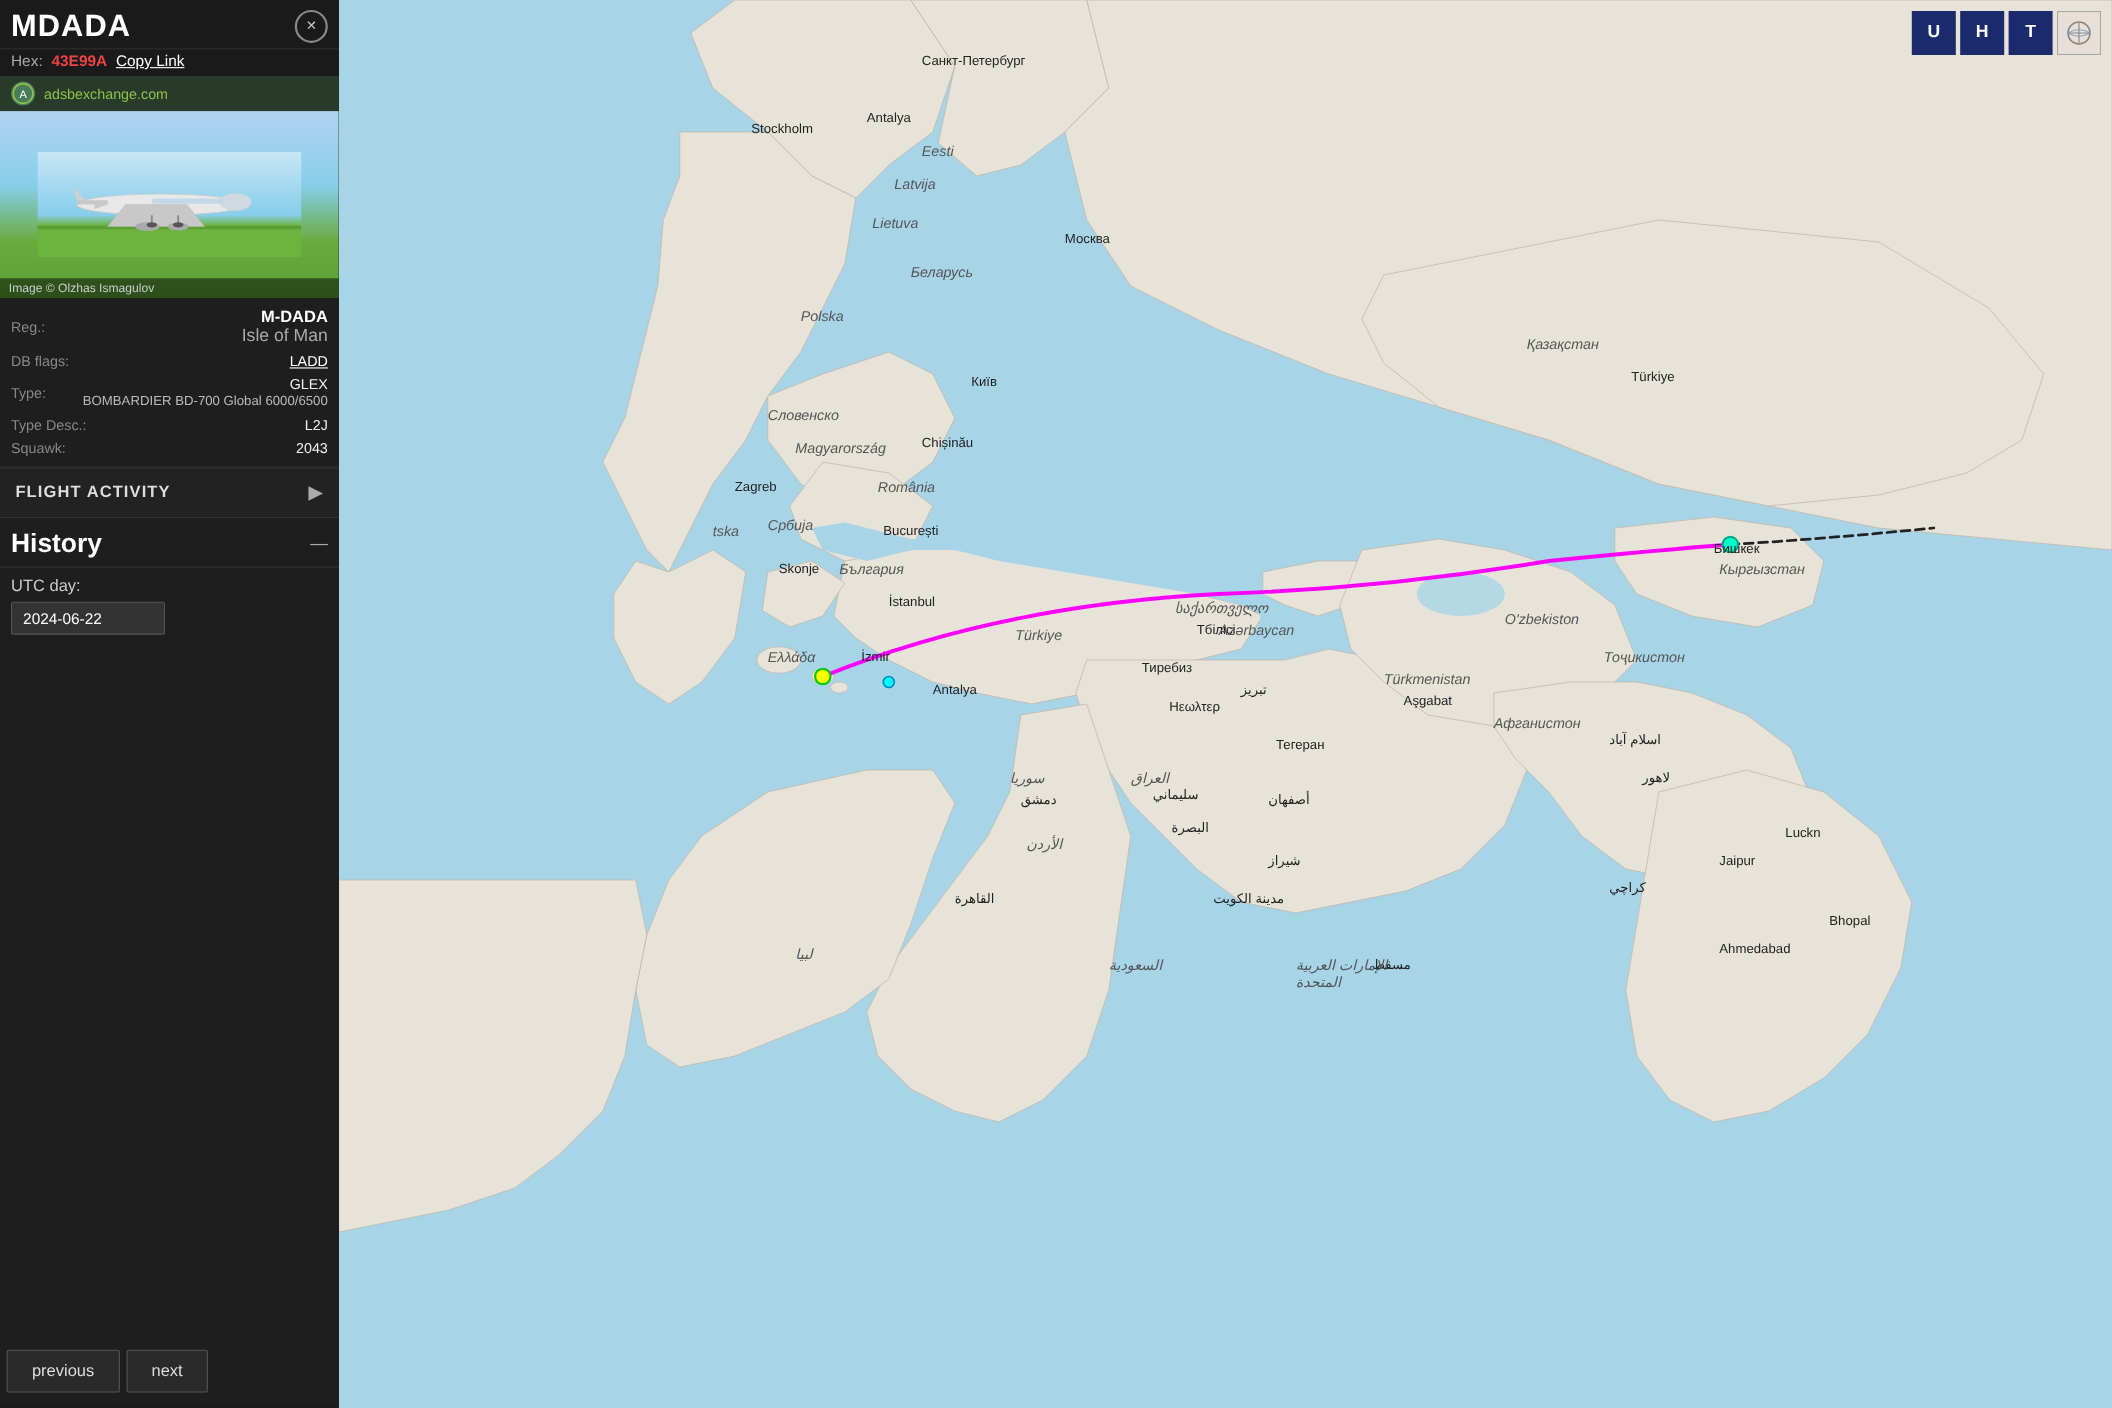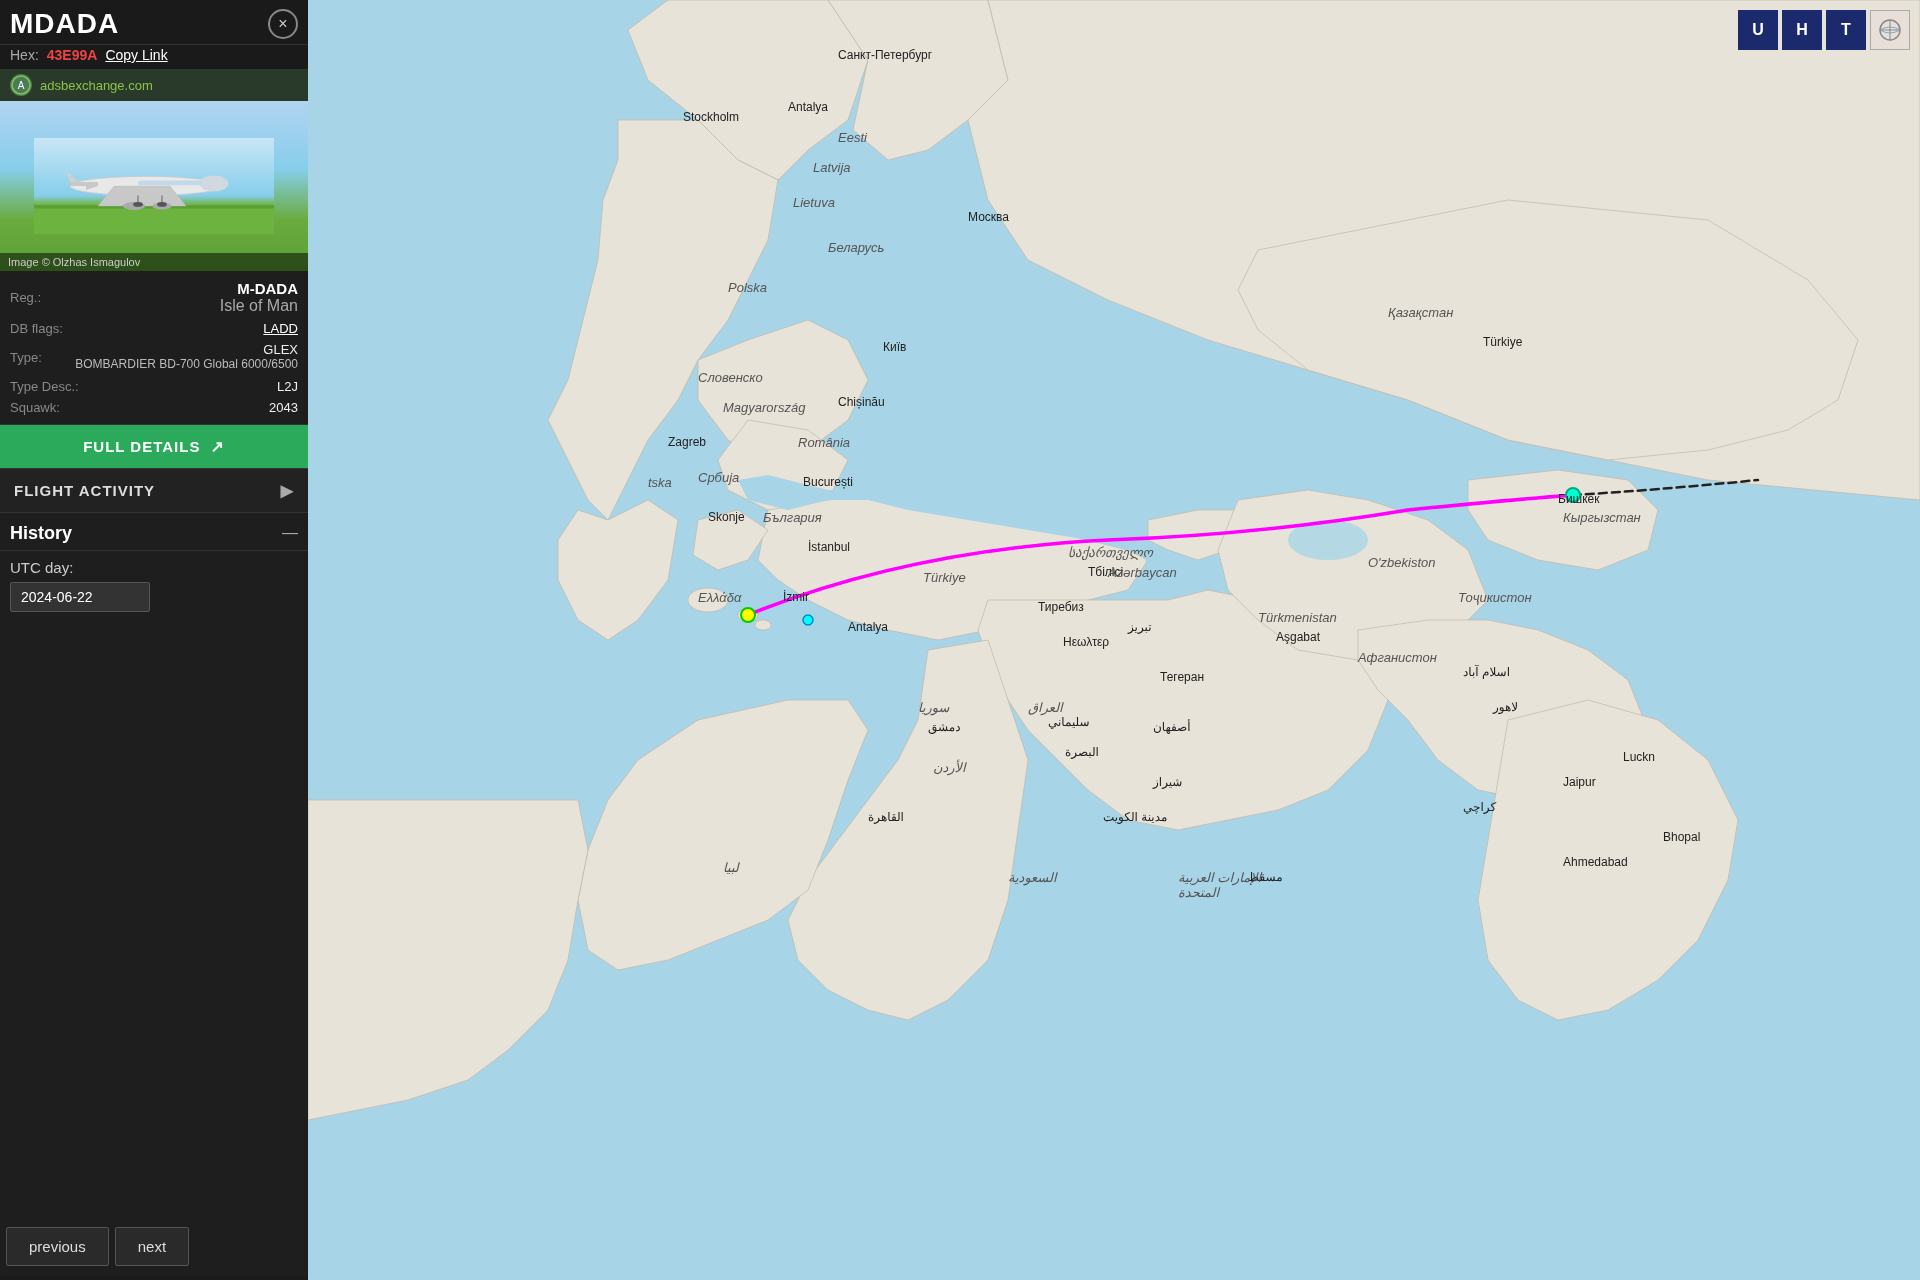--- a/index.html
+++ b/index.html
@@ -153,21 +153,21 @@
 
     
     .history-section {
       padding: 10px 10px 6px 10px;
       border-bottom: 1px solid #333;
       display: flex;
       align-items: center;
       justify-content: space-between;
     }
     .history-title {
-      font-size: 18px;
+      font-size: 24px;
       font-weight: bold;
       color: #fff;
     }
     .history-dash { color: #aaa; font-size: 16px; cursor: pointer; }
 
     
     .utc-section {
       padding: 8px 10px 6px 10px;
     }
     .utc-label {
@@ -349,24 +349,20 @@
     <div class="detail-row">
       <span class="label">Type Desc.:</span>
       <span class="value">L2J</span>
     </div>
     <div class="detail-row">
       <span class="label">Squawk:</span>
       <span class="value">2043</span>
     </div>
   </div>
 
-  <button class="full-details-btn">
-    <span>FULL DETAILS</span>
-    <span class="ext-icon">↗</span>
-  </button>
 
   <div class="flight-activity-row">
     <span>FLIGHT ACTIVITY</span>
     <span class="arrow-right">▶</span>
   </div>
 
   <div class="history-section">
     <span class="history-title">History</span>
     <span class="history-dash">—</span>
   </div>

